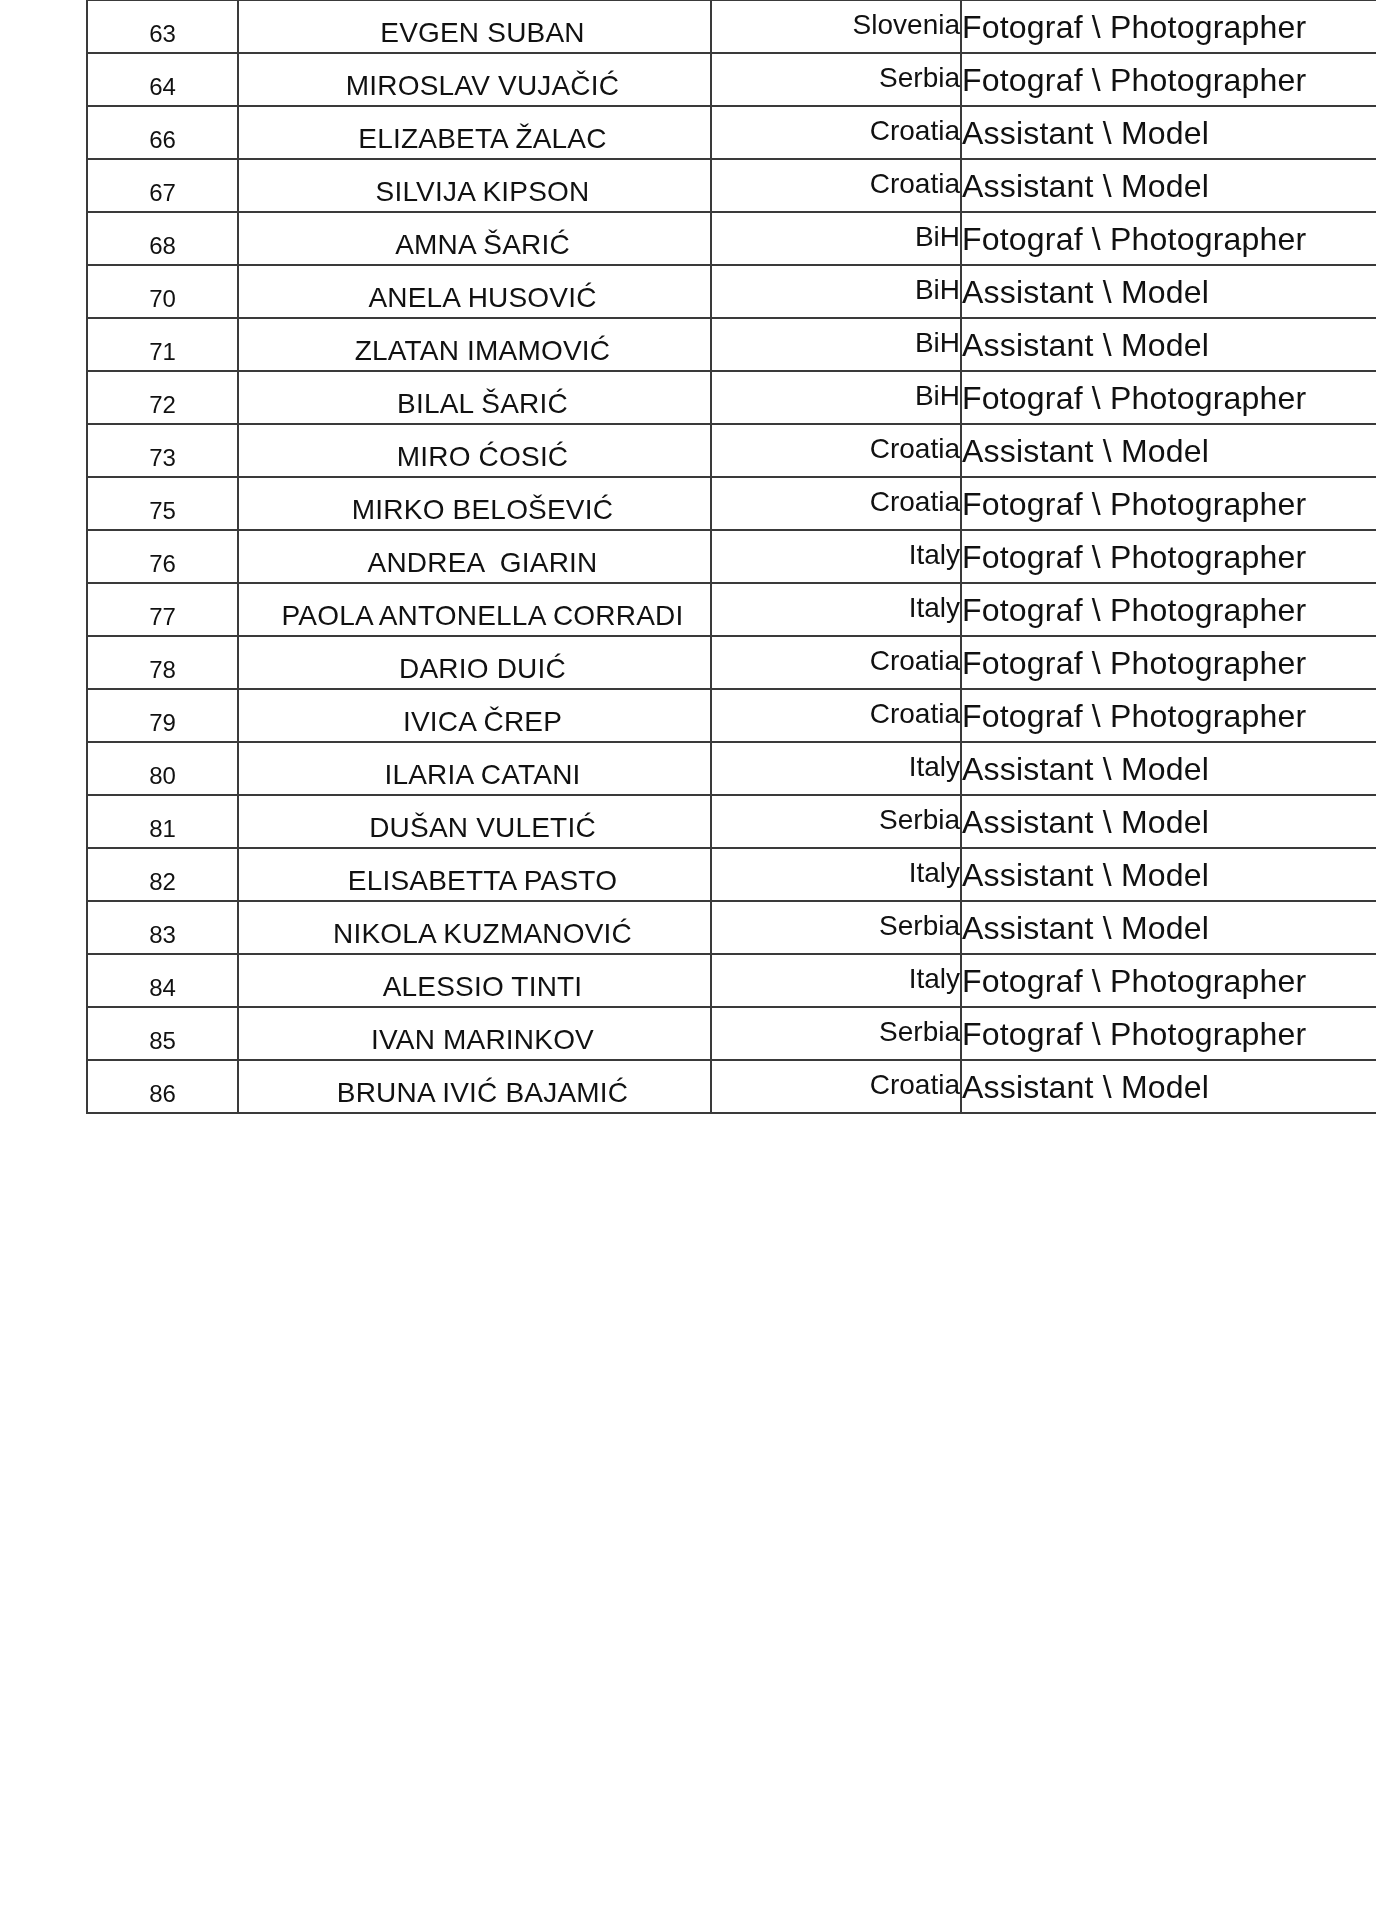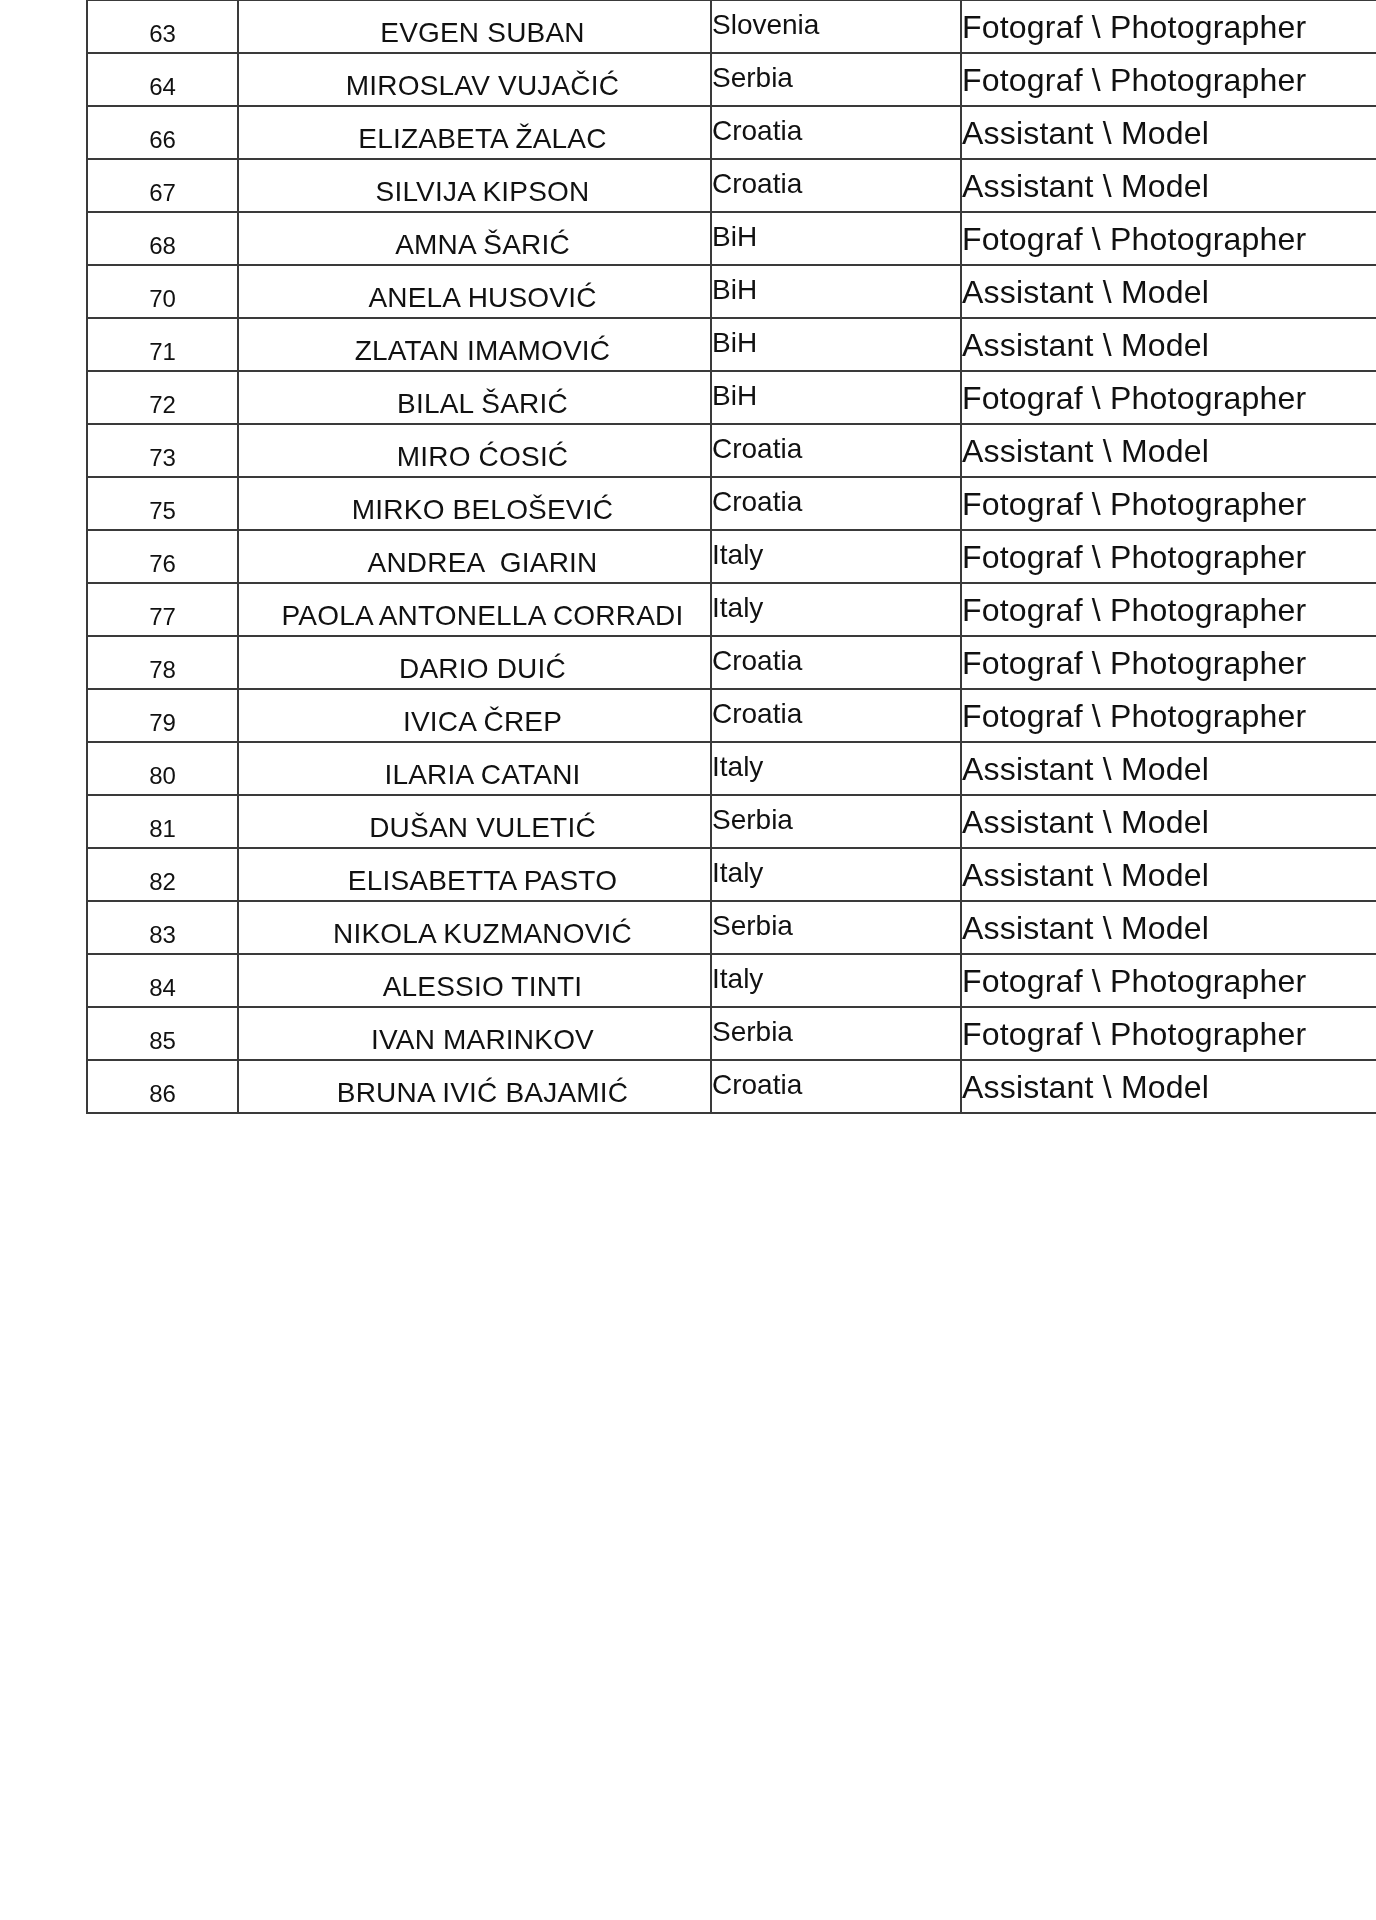--- a/index.html
+++ b/index.html
@@ -52,21 +52,21 @@
   }
   td.name {
     text-align: center;
     vertical-align: bottom;
     font-size: 28px;
     padding-left: 16px !important;
     padding-bottom: 3px !important;
     letter-spacing: 0.2px;
   }
   td.country {
-    text-align: left;
+    text-align: right;
     vertical-align: top;
     font-size: 28px;
     padding-top: 8px !important;
   }
   td.role {
     text-align: left;
     vertical-align: top;
     font-size: 32px;
     padding-top: 8px !important;
     letter-spacing: 0.2px;

